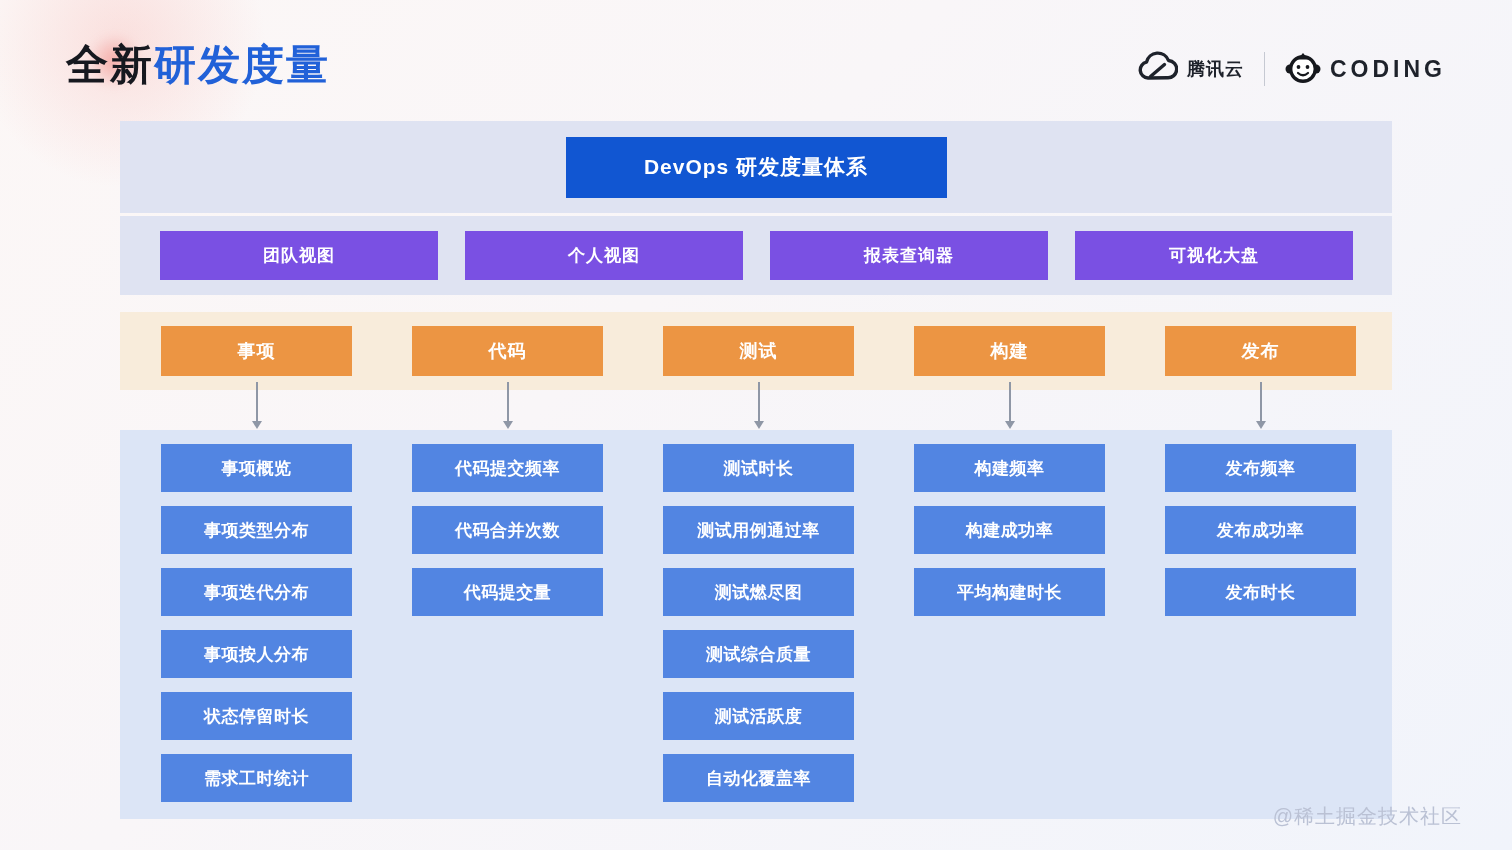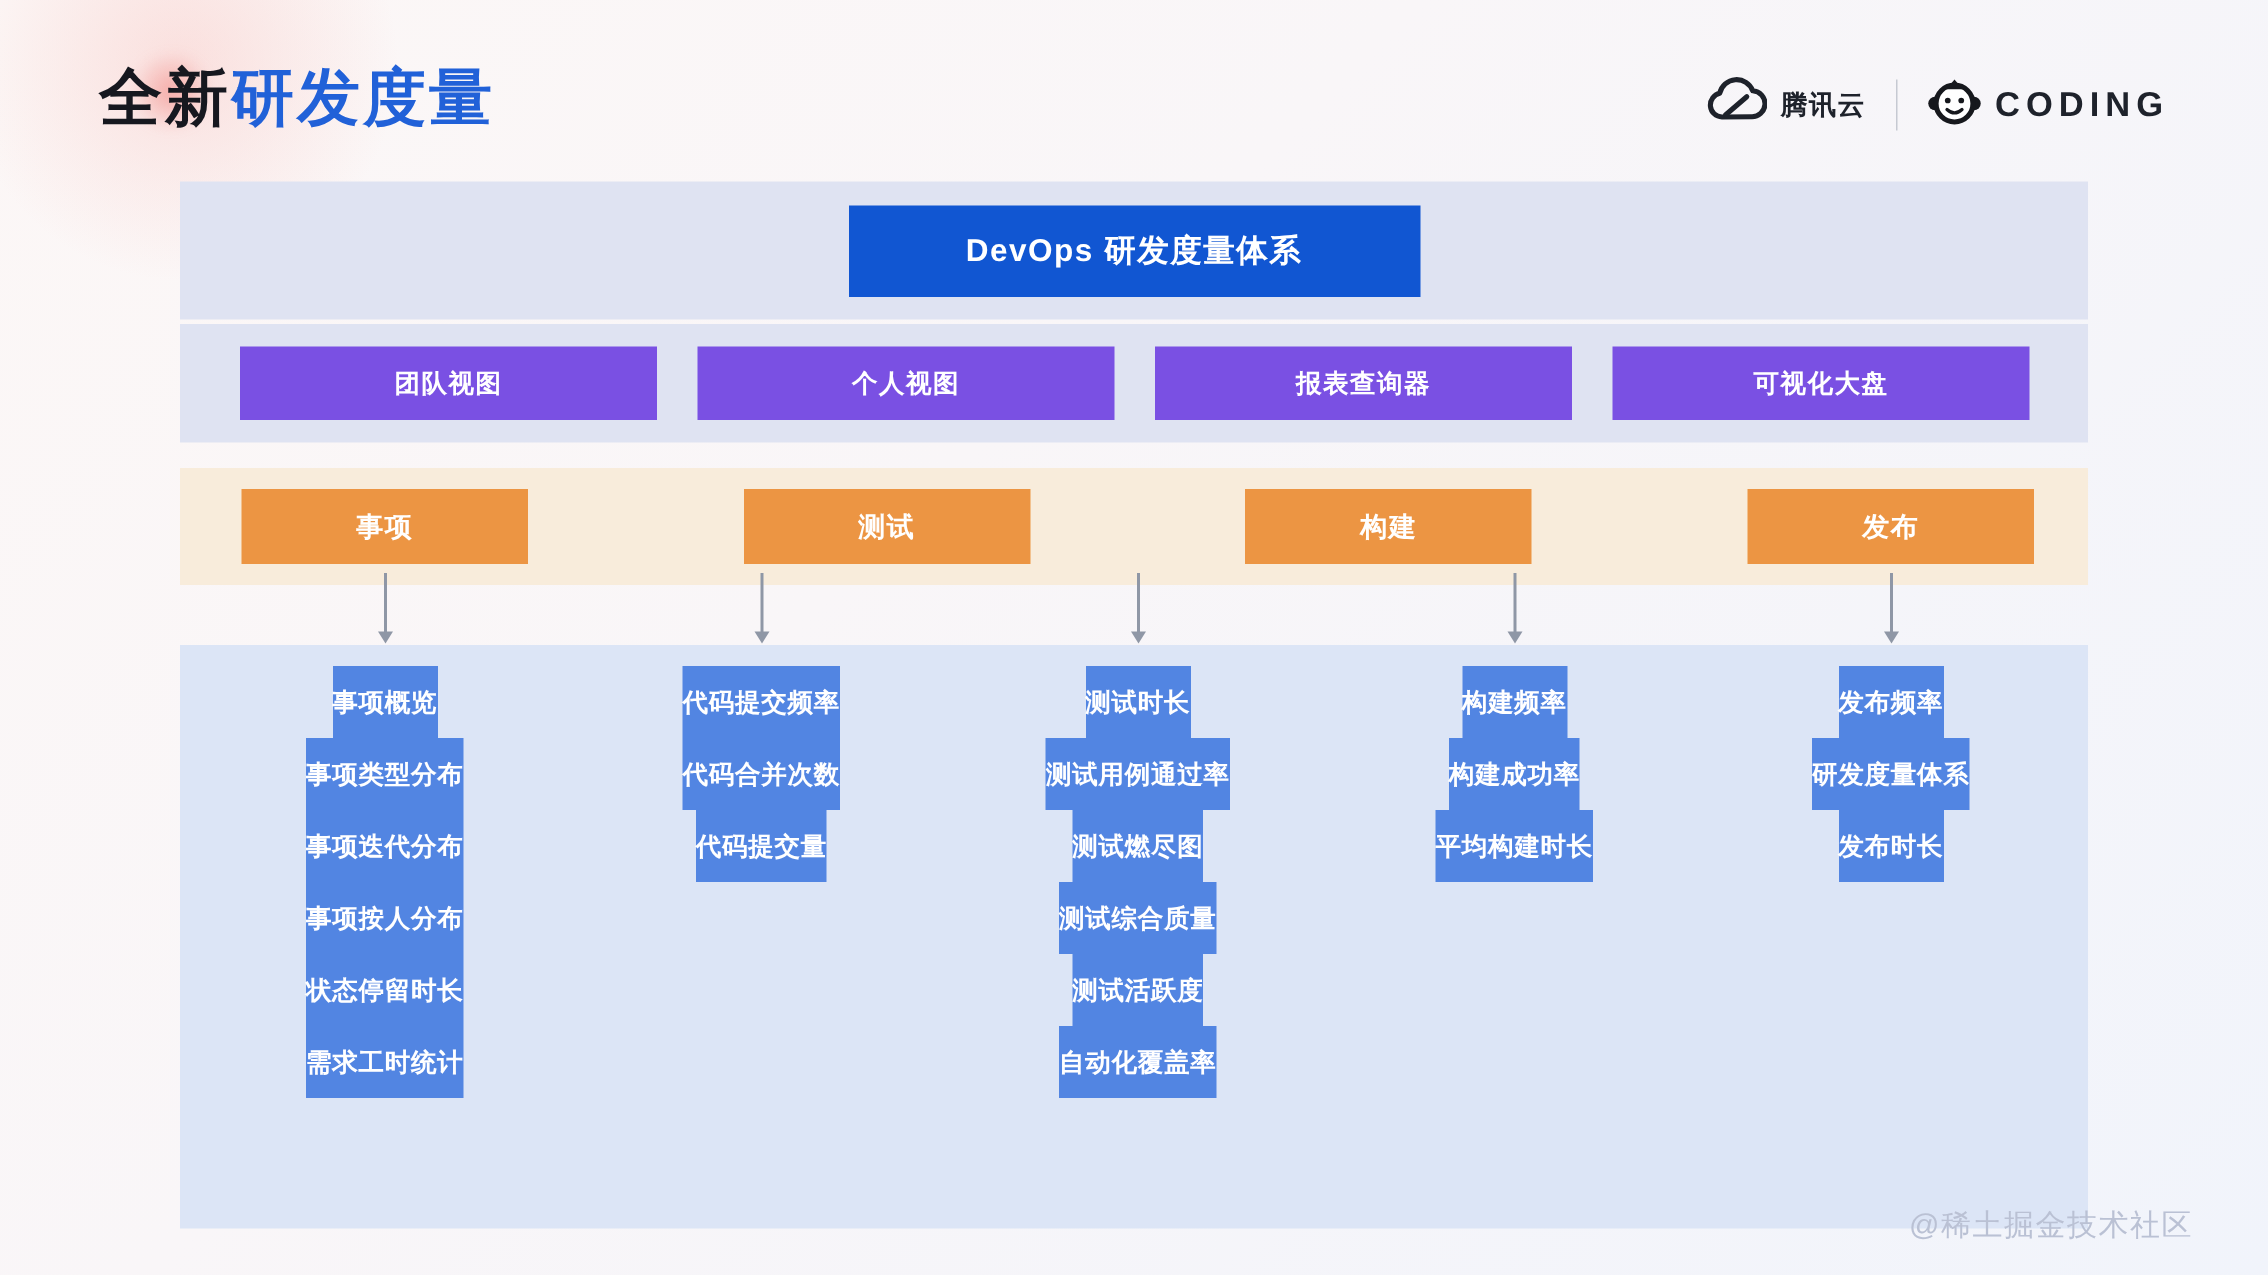--- a/index.html
+++ b/index.html
@@ -50,21 +50,21 @@
   .view-box{
     flex:1;height:49px;background:var(--view-box,#7a50e3);
     color:#fff;font-size:17px;font-weight:700;letter-spacing:1px;
     display:flex;align-items:center;justify-content:center;
   }
   .category-box{
     width:191px;height:50px;background:var(--category-box,#ec9543);
     color:#fff;font-size:18px;font-weight:700;letter-spacing:1px;
     display:flex;align-items:center;justify-content:center;
   }
-  .metric-col{width:191px;display:flex;flex-direction:column;align-items:center;}
+  .metric-col{width:191px;display:flex;flex-direction:column;gap:14px;}
   .metric-box{
     height:48px;background:var(--metric-box,#5285e2);
     color:#fff;font-size:17px;font-weight:700;letter-spacing:0.5px;
     display:flex;align-items:center;justify-content:center;flex:none;
   }
 
   
   .connector{position:absolute;top:382px;width:2px;height:40px;background:#8f97a6;z-index:1;}
   .connector::after{
     content:"";position:absolute;left:-4px;bottom:-7px;
@@ -118,20 +118,21 @@
 
   <div class="band band-views" id="views-row">
       <div class="view-box">团队视图</div>
       <div class="view-box">个人视图</div>
       <div class="view-box">报表查询器</div>
       <div class="view-box">可视化大盘</div>
     </div>
 
   <div class="band band-categories" id="categories-row">
       <div class="category-box">事项</div>
+      <div class="category-box">代码</div>
       <div class="category-box">测试</div>
       <div class="category-box">构建</div>
       <div class="category-box">发布</div>
     </div>
 
   <div id="connectors">
       <div class="connector" style="left: 255.5px;"></div>
       <div class="connector" style="left: 506.5px;"></div>
       <div class="connector" style="left: 757.5px;"></div>
       <div class="connector" style="left: 1008.5px;"></div>
@@ -160,19 +161,19 @@
         <div class="metric-box">测试活跃度</div>
         <div class="metric-box">自动化覆盖率</div>
       </div>
       <div class="metric-col">
         <div class="metric-box">构建频率</div>
         <div class="metric-box">构建成功率</div>
         <div class="metric-box">平均构建时长</div>
       </div>
       <div class="metric-col">
         <div class="metric-box">发布频率</div>
-        <div class="metric-box">研发度量体系</div>
+        <div class="metric-box">发布成功率</div>
         <div class="metric-box">发布时长</div>
       </div>
     </div>
 
   <div class="watermark">@稀土掘金技术社区</div>
 </div>
 
 </body></html>

